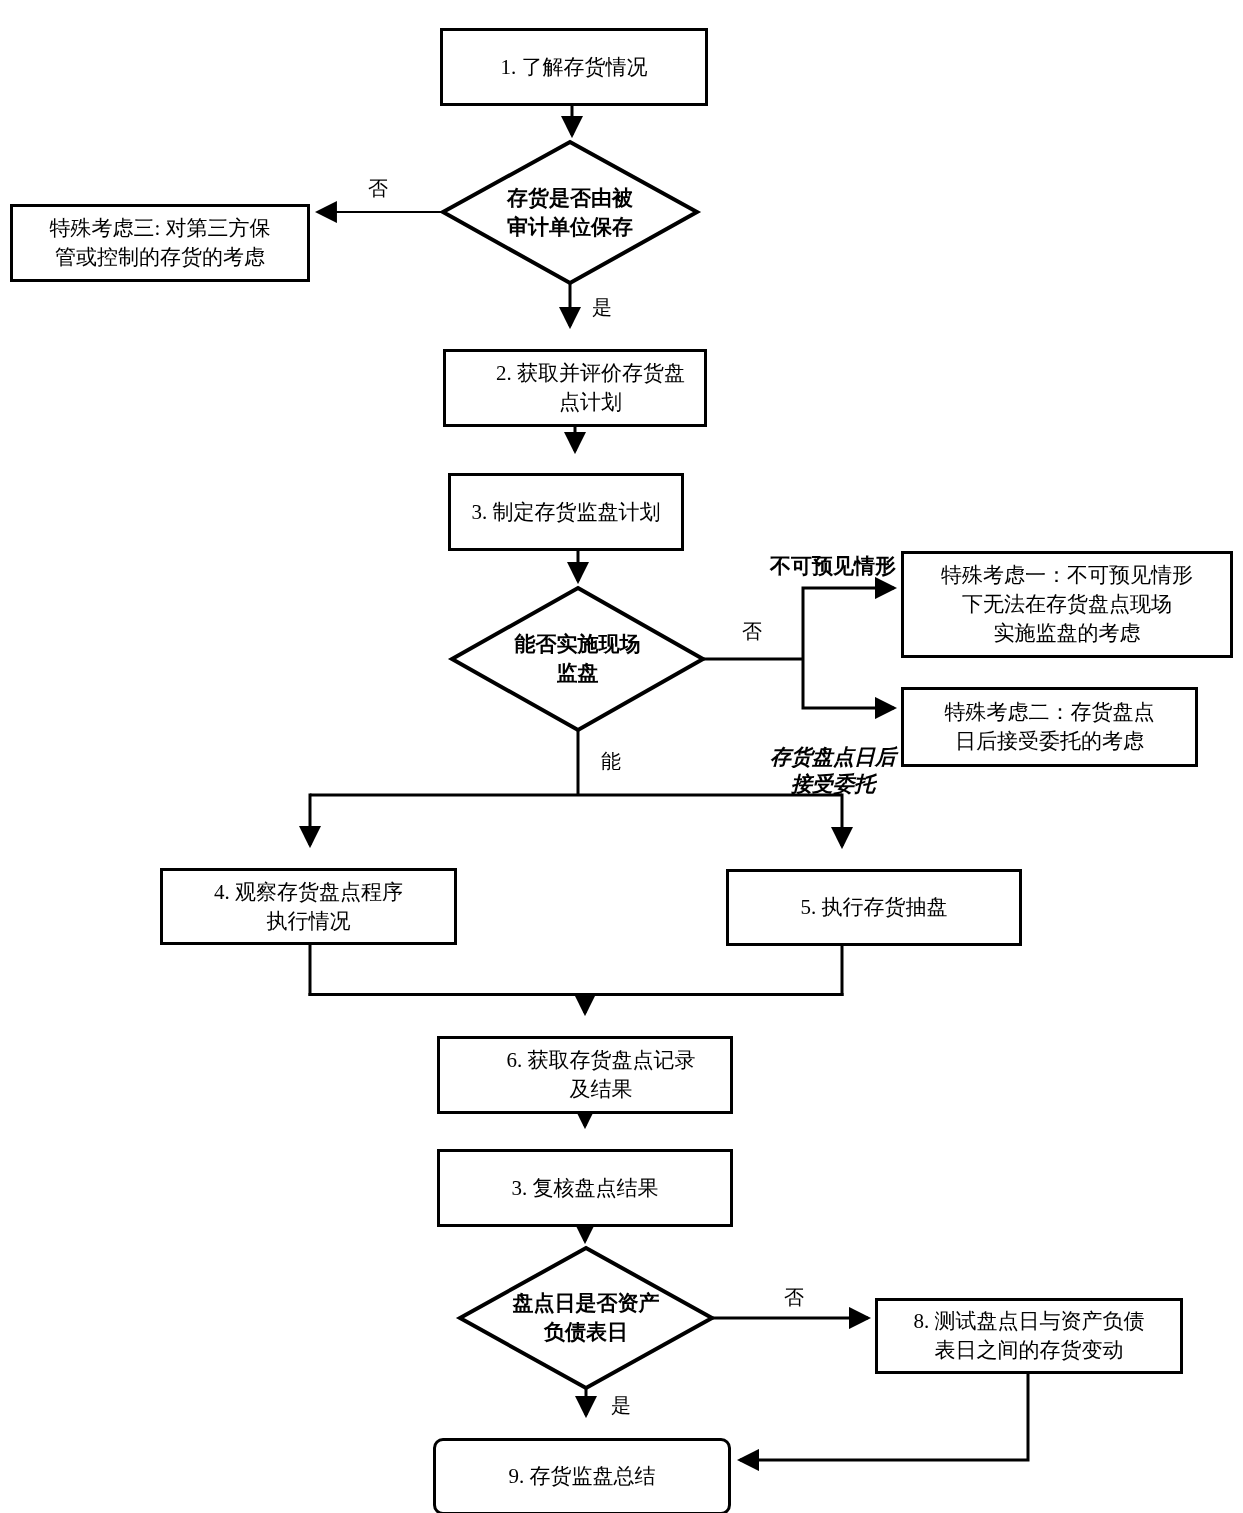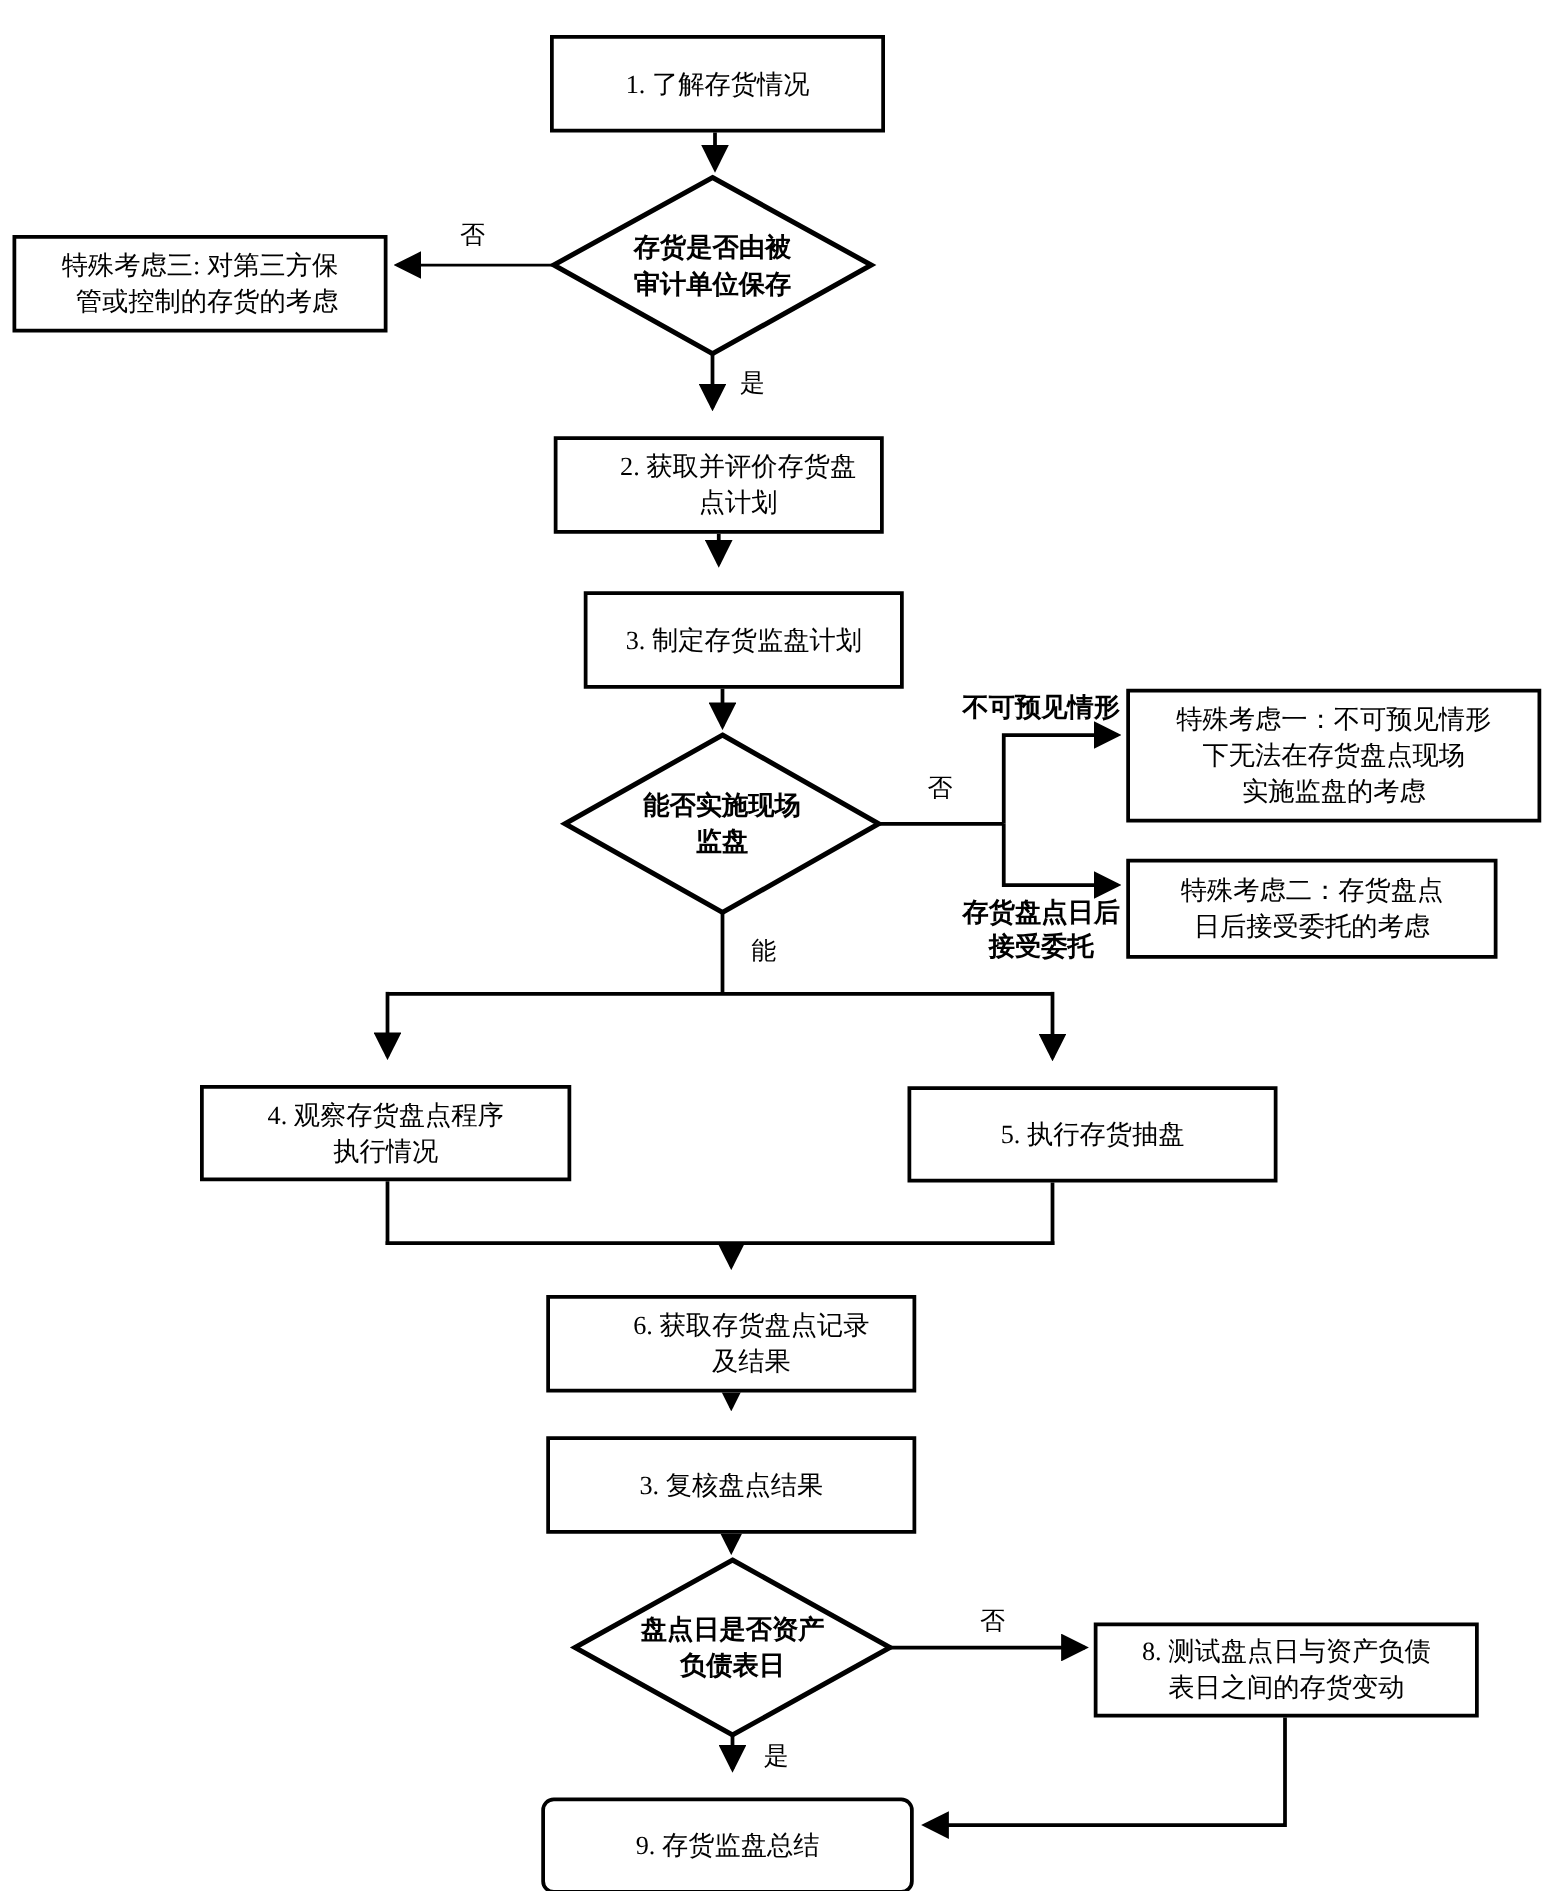--- a/index.html
+++ b/index.html
@@ -92,27 +92,27 @@
       <path d="M585 1097 L585 1126" marker-end="url(#ah)"></path>
       <path d="M585 1211 L585 1241" marker-end="url(#ah)"></path>
       <path d="M712 1318 L868 1318" marker-end="url(#ah)"></path>
       <path d="M586 1388 L586 1415" marker-end="url(#ah)"></path>
       <path d="M1028 1357 L1028 1460 L740 1460" marker-end="url(#ah)"></path>
     </g>
   </svg>
 
   <div class="node rect" style="left:440px; top:12px; width:268px; height:78px;">1. 了解存货情况</div>
 
-  <div class="node rect" style="left:10px; top:172px; width:300px; height:78px;text-align:right;">特殊考虑三: 对第三方保
+  <div class="node rect" style="left:10px; top:188px; width:300px; height:78px;">特殊考虑三: 对第三方保
 管或控制的存货的考虑</div>
 
   <div class="node rect" style="left:443px; top:333px; width:264px; height:78px;padding-left:31px;">2. 获取并评价存货盘
 点计划</div>
 
-  <div class="node rect" style="left:467px; top:457px; width:256px; height:78px;">3. 制定存货监盘计划</div>
+  <div class="node rect" style="left:448px; top:457px; width:236px; height:78px;">3. 制定存货监盘计划</div>
 
   <div class="node rect" style="left:901px; top:535px; width:332px; height:107px;">特殊考虑一：不可预见情形
 下无法在存货盘点现场
 实施监盘的考虑</div>
 
   <div class="node rect" style="left:901px; top:671px; width:297px; height:80px;">特殊考虑二：存货盘点
 日后接受委托的考虑</div>
 
   <div class="node rect" style="left:160px; top:852px; width:297px; height:77px;">4. 观察存货盘点程序
 执行情况</div>
@@ -139,21 +139,21 @@
 负债表日</div>
 
   <div class="lbl" style="left:368px; top:175px;">否</div>
 
   <div class="lbl" style="left:592px; top:294px;">是</div>
 
   <div class="lbl" style="left:742px; top:618px;">否</div>
 
   <div class="lbl bold" style="left:769px; top:553px; width:128px;">不可预见情形</div>
 
-  <div class="lbl bold" style="left:766px; top:717px; width:134px;">存货盘点日后
+  <div class="lbl bold" style="left:766px; top:744px; width:134px;font-style:italic;">存货盘点日后
 接受委托</div>
 
   <div class="lbl" style="left:601px; top:748px;">能</div>
 
   <div class="lbl" style="left:784px; top:1284px;">否</div>
 
   <div class="lbl" style="left:611px; top:1392px;">是</div>
 
 </div>
 

